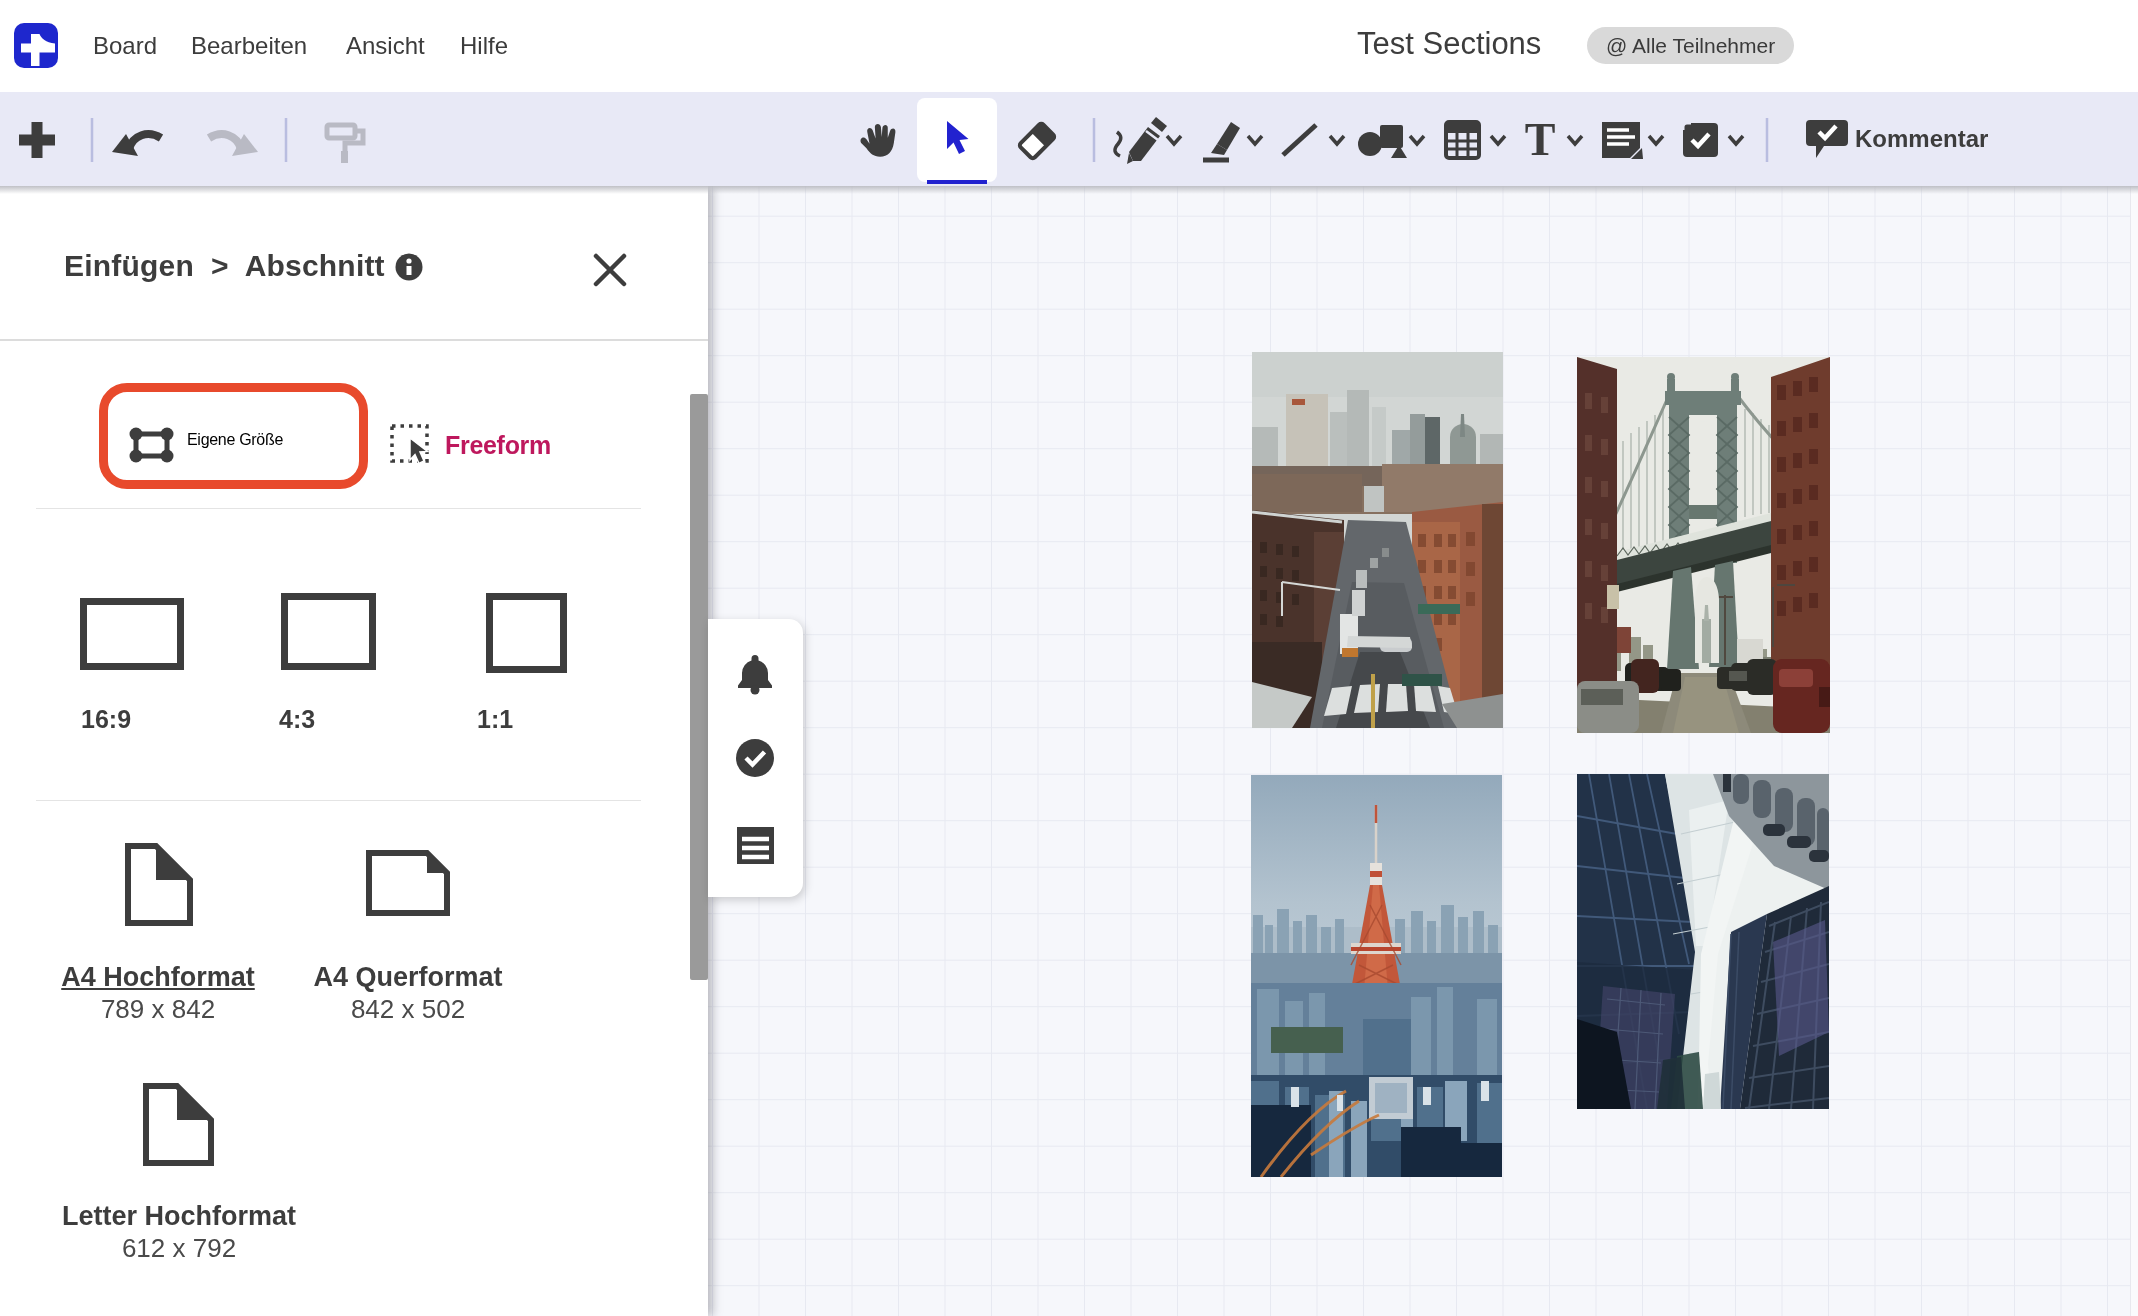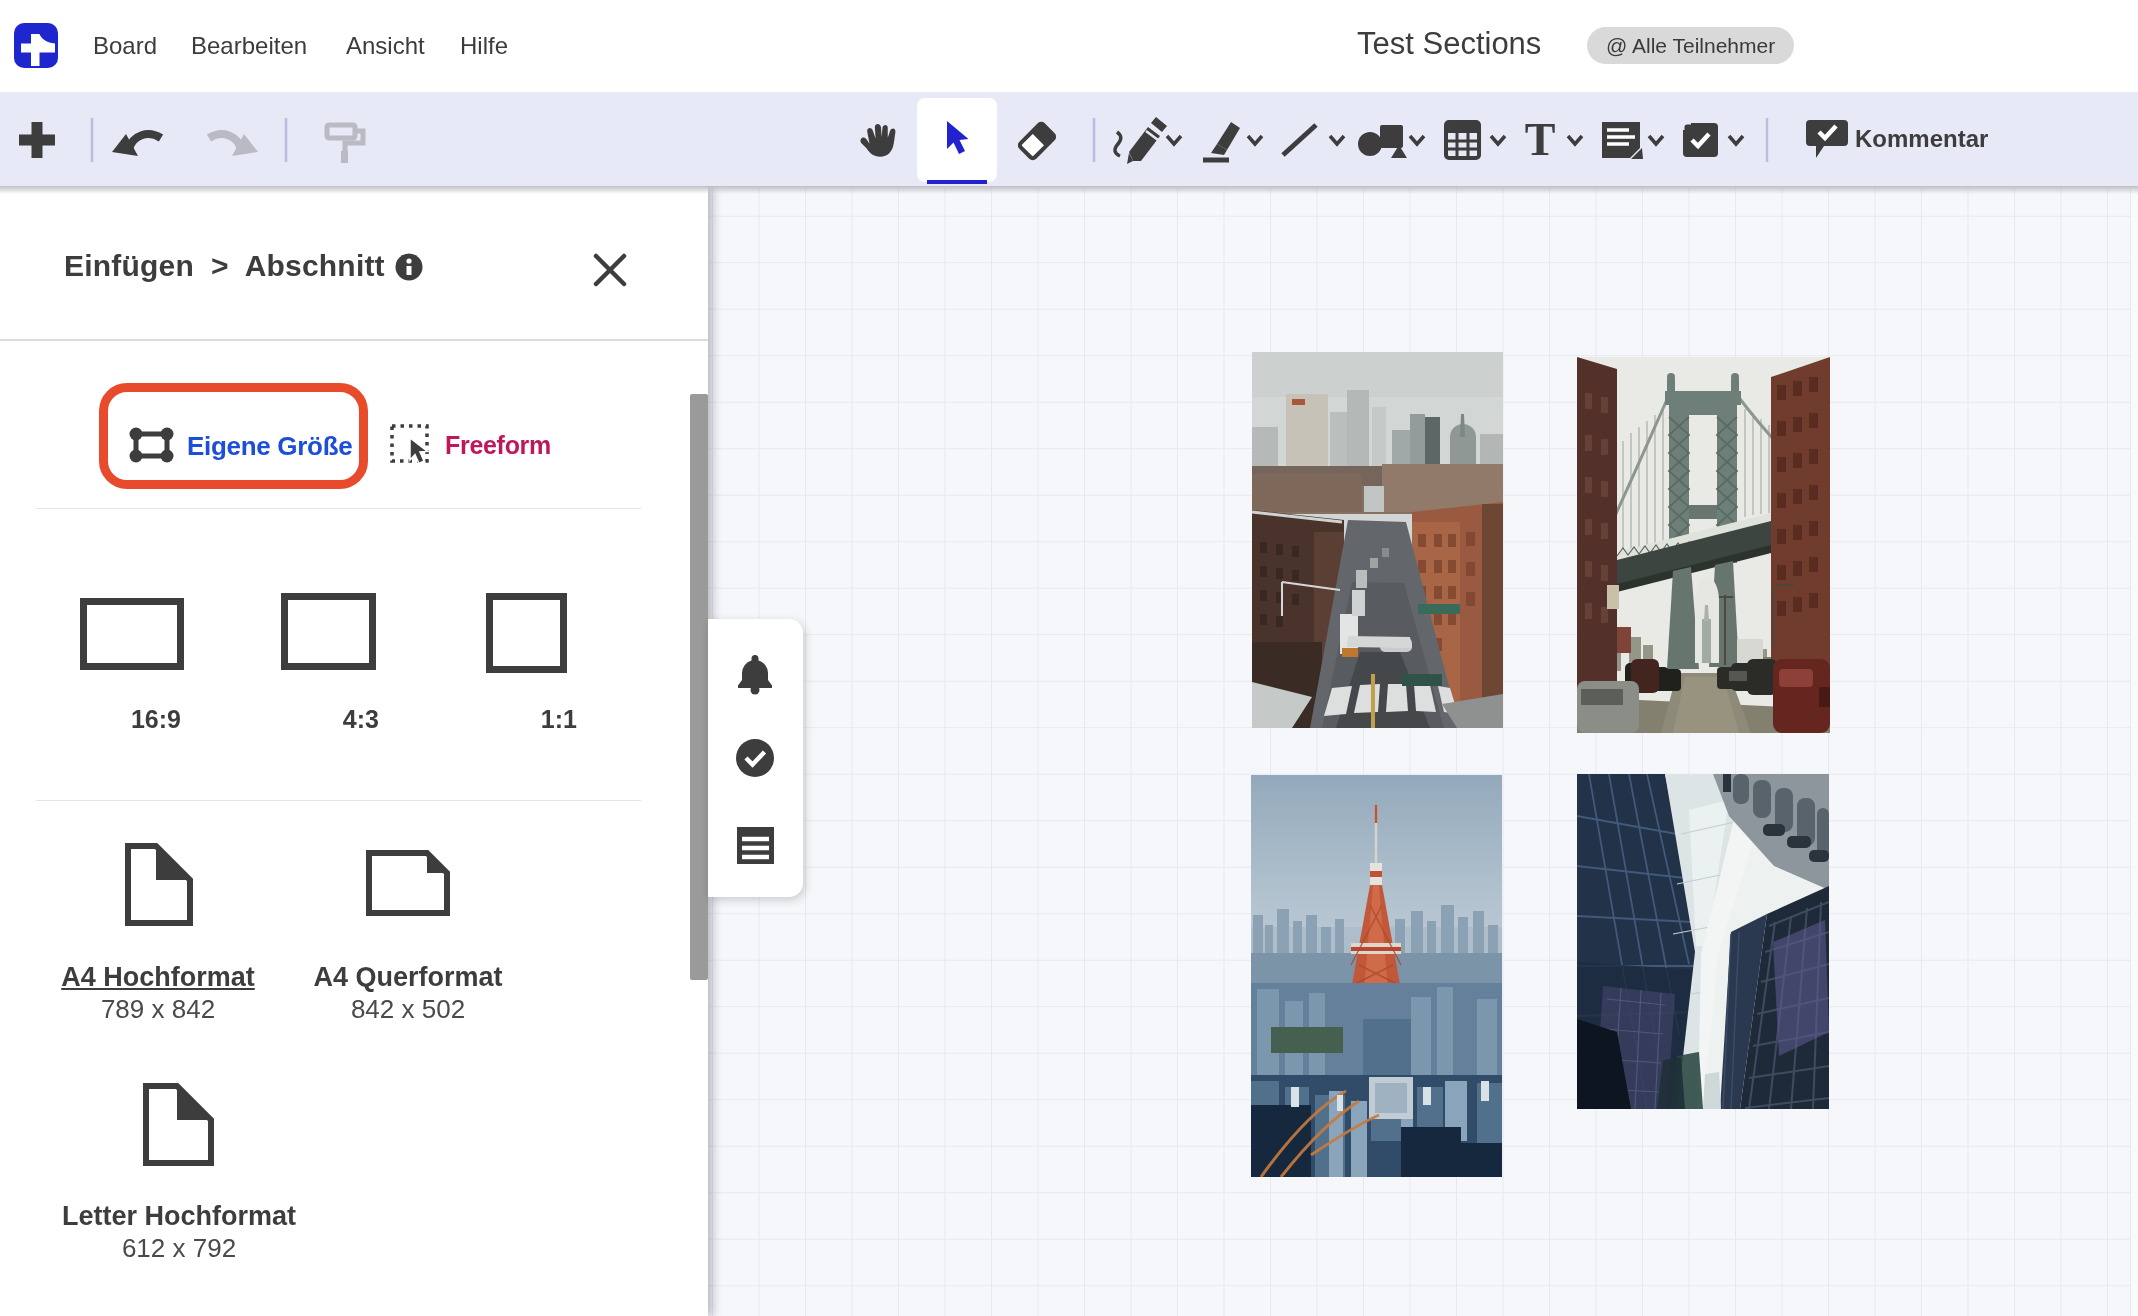--- a/index.html
+++ b/index.html
@@ -15,25 +15,25 @@
 #komm { position:absolute; left:1855px; top:0; height:94px; line-height:94px; font-size:24px; font-weight:bold; color:#3d3d3d; }
 #canvas { position:absolute; left:0; top:186px; width:2138px; height:1130px;
   background-color:#f6f7fb;
   background-image:linear-gradient(to right, #e7e9f1 1px, transparent 1px), linear-gradient(to bottom, #e7e9f1 1px, transparent 1px);
   background-size:46.5px 46.5px; background-position:14.5px 29.7px; }
 #panel { position:absolute; left:0; top:186px; width:708px; height:1130px; background:#ffffff; z-index:20; box-shadow:5px 0 9px rgba(100,100,110,0.4); }
 #panel-divider { position:absolute; left:0; top:153px; width:708px; height:2px; background:#dcdcdc; }
 #panel-scroll { position:absolute; left:690px; top:208px; width:18px; height:586px; background:#9a9a9a; border-radius:2px; }
 #phead { position:absolute; left:64px; top:63px; font-size:30px; font-weight:bold; color:#3d3d3d; letter-spacing:0.2px; }
 #redbtn { position:absolute; left:99px; top:197px; width:269px; height:106px; border:9px solid #e84a2c; border-radius:28px; background:#fff; }
-#eigene { position:absolute; left:187px; top:245px; font-size:26px; font-weight:bold; color:#1d4ed8; letter-spacing:-0.3px; }
+#eigene { position:absolute; left:187px; top:245px; font-size:16px; font-weight:normal; color:#000000; letter-spacing:-0.3px; }
 #freeform { position:absolute; left:445px; top:245px; font-size:25px; font-weight:bold; color:#be185d; letter-spacing:-0.3px; }
 .sep2 { position:absolute; left:36px; width:605px; height:1px; background:#e4e4e4; }
 .ratio-box { position:absolute; border:7px solid #3d3d3d; background:#fff; }
-.ratio-label { position:absolute; font-size:25px; font-weight:bold; color:#3d3d3d; text-align:right; }
+.ratio-label { position:absolute; font-size:25px; font-weight:bold; color:#3d3d3d; text-align:left; }
 .doc-label { position:absolute; font-size:27px; font-weight:bold; color:#3d3d3d; text-align:center; }
 .doc-sub { position:absolute; font-size:26px; color:#4a4a4a; text-align:center; }
 #floatbar { position:absolute; left:708px; top:619px; width:95px; height:278px; background:#ffffff; border-radius:0 14px 14px 0; box-shadow:2px 3px 10px rgba(0,0,0,0.18); z-index:22; }
 .photo { position:absolute; z-index:5; }
 .icon { position:absolute; }
 </style>
 </head>
 <body>
 <div id="canvas"></div>
 <div id="header">

